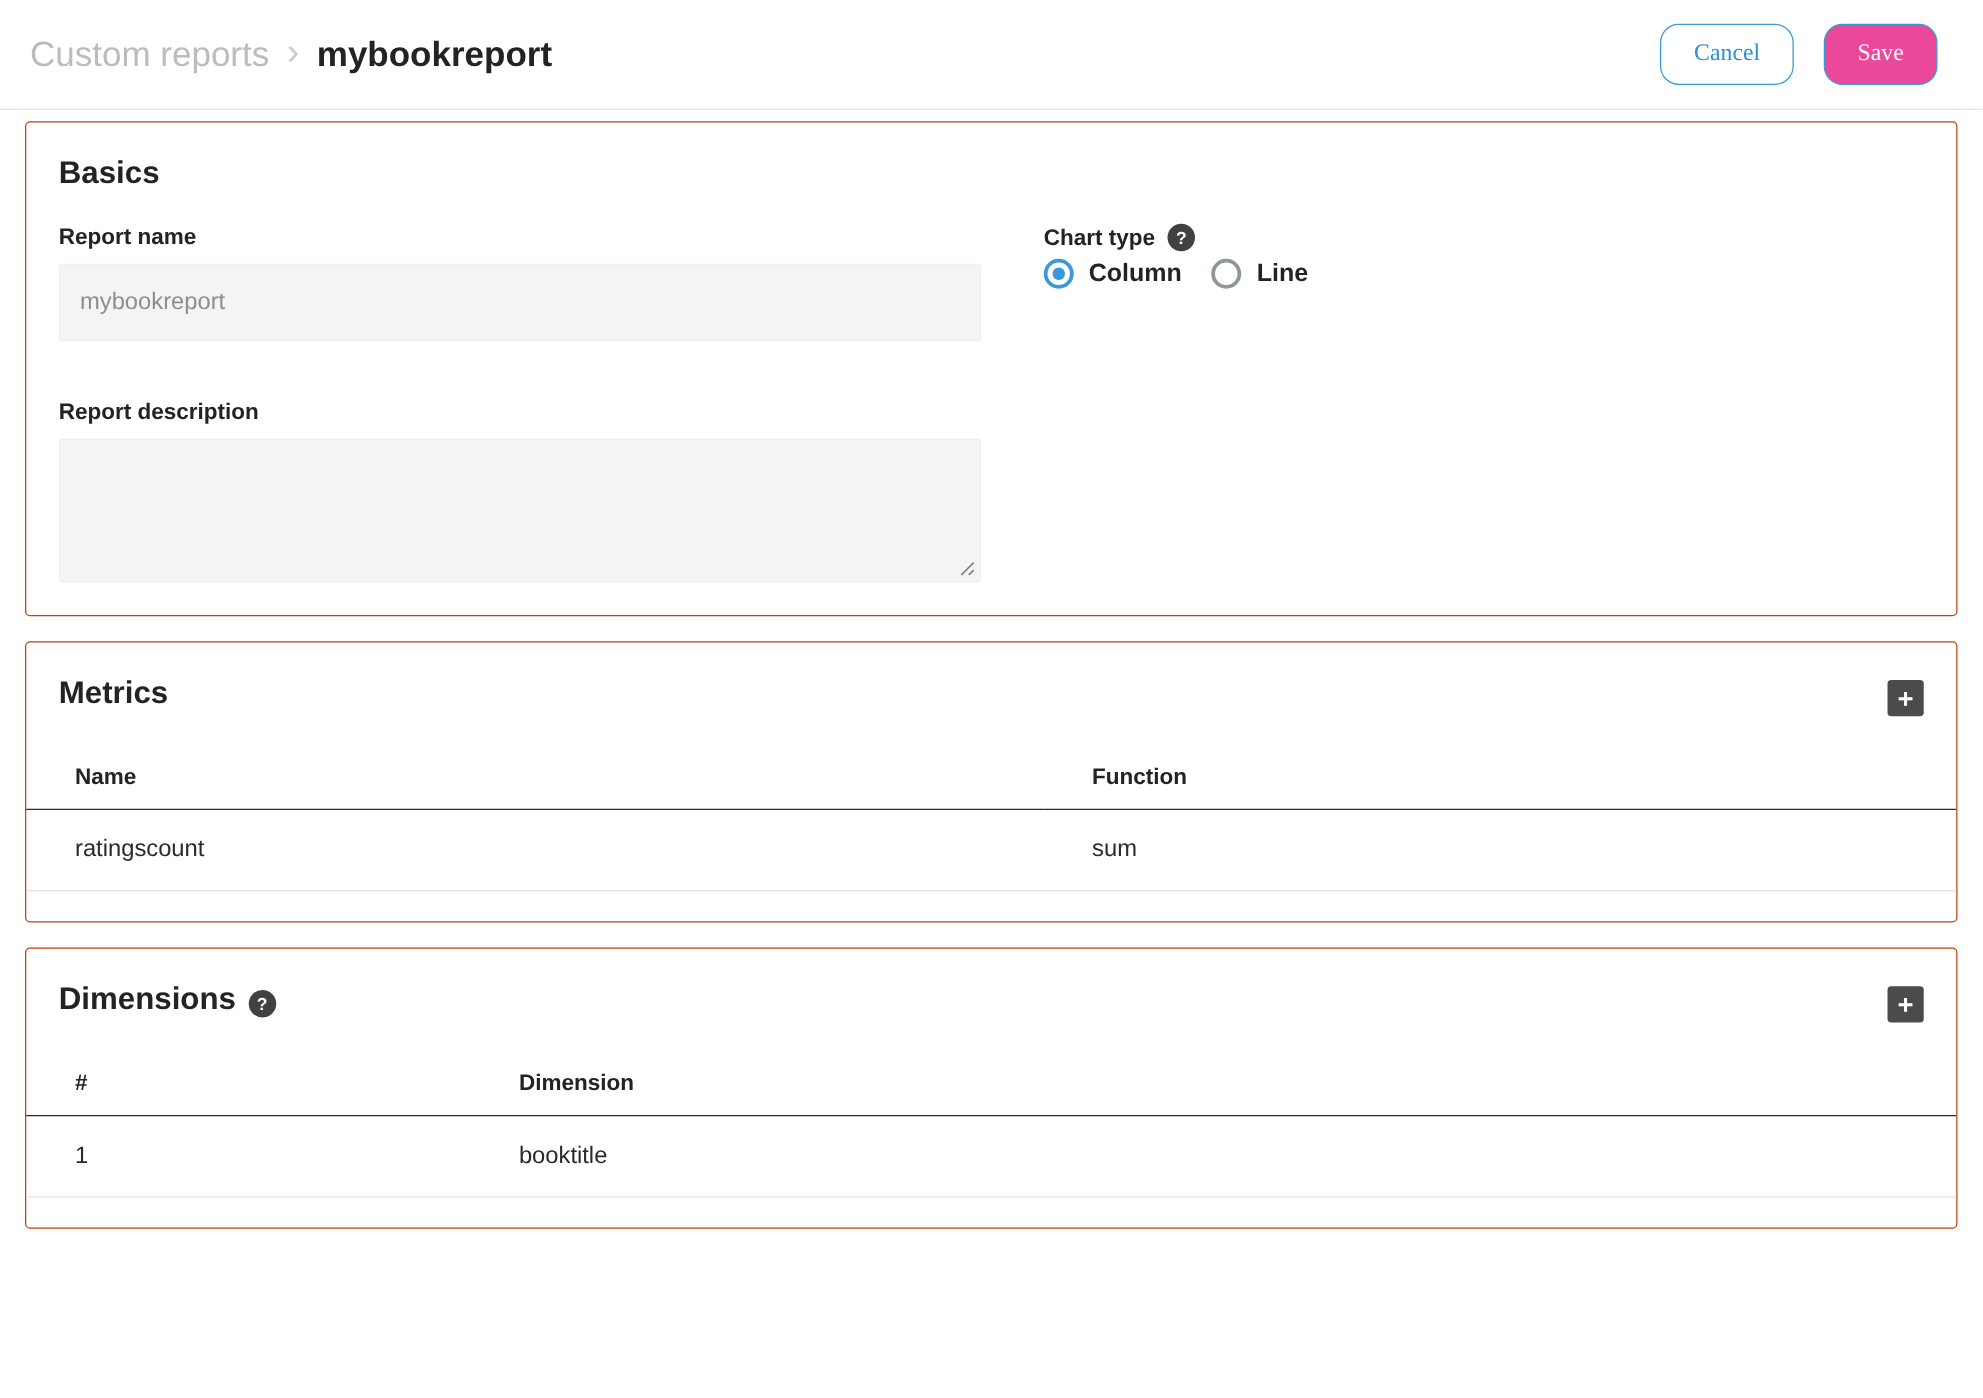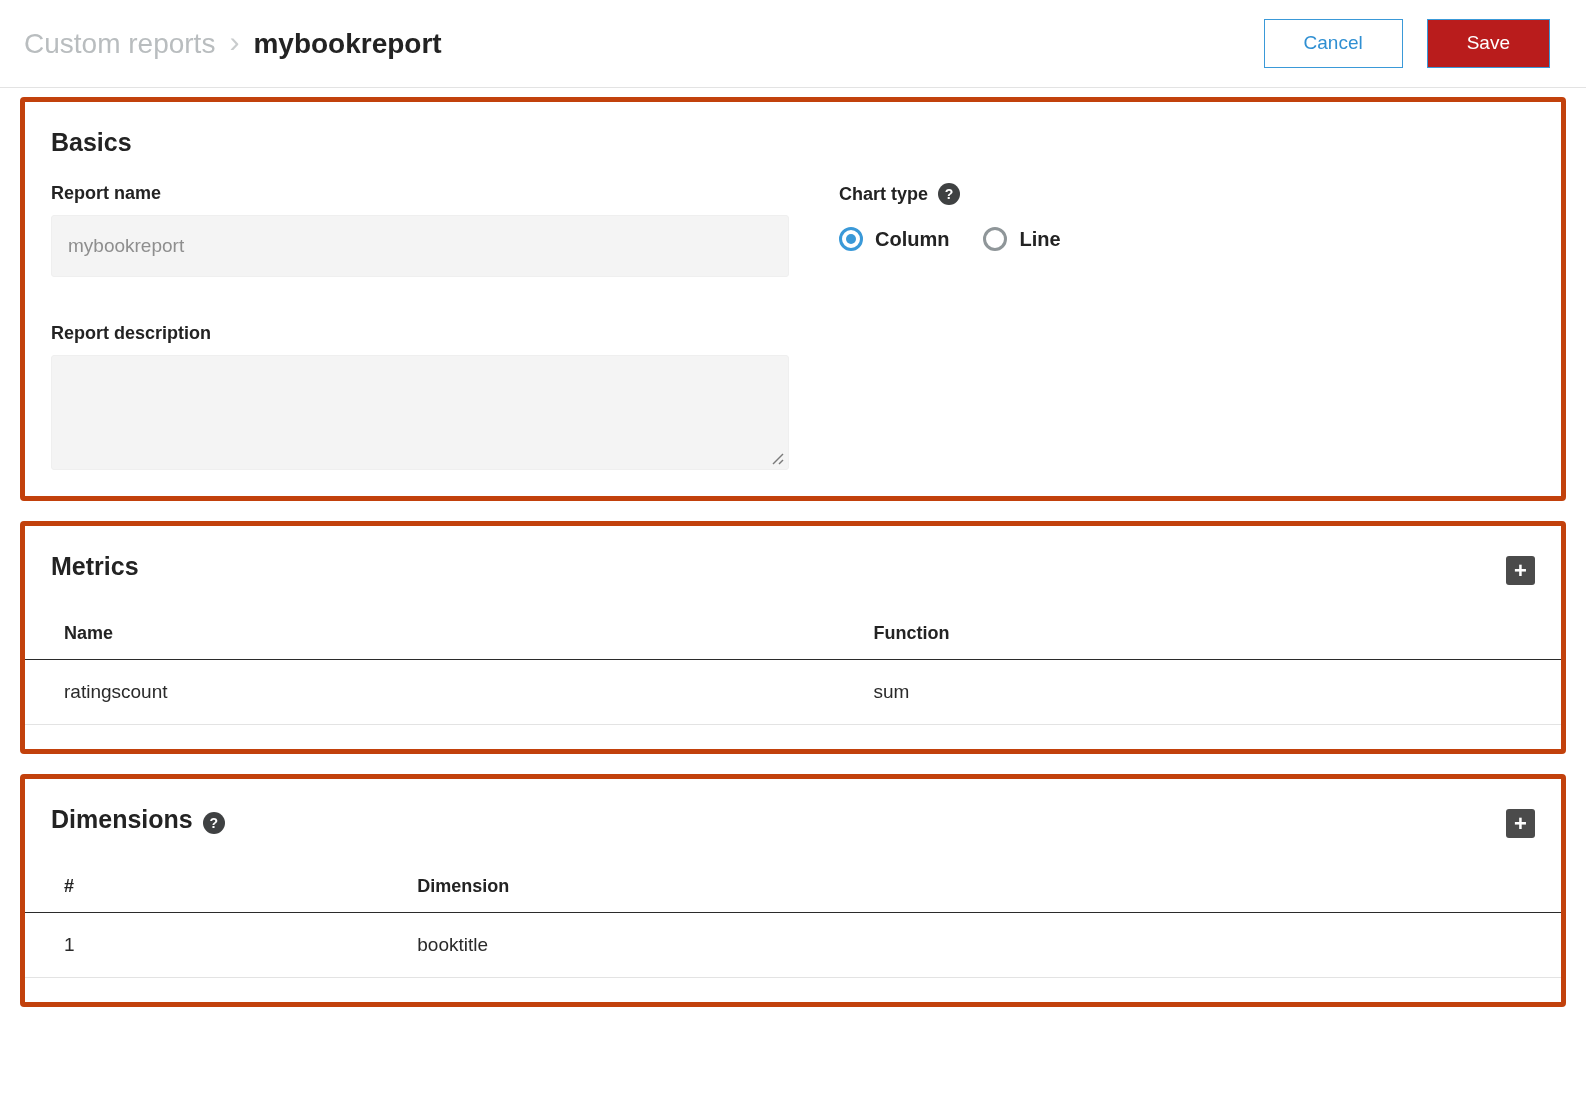--- a/index.html
+++ b/index.html
@@ -14,34 +14,34 @@
     padding: 0 24px 0 24px;
     border-bottom: 1px solid #e3e3e3;
     background: #fff;
   }
   .breadcrumb { display: flex; align-items: center; gap: 14px; font-size: 28px; }
   .breadcrumb .parent { color: #b9bdbf; font-weight: 400; }
   .breadcrumb .sep { color: #c9cccd; font-size: 30px; line-height: 1; padding-bottom: 4px; }
   .breadcrumb .current { color: #232323; font-weight: 700; }
   .topbar-actions { display: flex; align-items: center; gap: 24px; margin-right: 12px; }
   .btn {
-    font-family: Liberation Sans, sans-serif;
-    font-size: 19px;
-    border-radius: 0;
-    padding: 12px 39px;
+    font-family: Liberation Serif, serif;
+    font-size: 19px;
+    border-radius: 15px;
+    padding: 12px 26px;
     cursor: pointer;
     line-height: 1.2;
   }
   .btn-cancel { background: #ffffff; border: 1px solid #3a99d8; color: #2f8fd2; }
-  .btn-save   { background: #b91c1c; border: 1px solid #3a99d8; color: #ffffff; }
+  .btn-save   { background: #ec4899; border: 1px solid #3a99d8; color: #ffffff; }
 
   
   .content { padding: 9px 20px 14px 20px; }
   .card {
-    border: 5px solid #c2410c;
+    border: 1px solid #c2410c;
     border-radius: 4px;
     background: #fff;
     margin-bottom: 20px;
   }
   .card-pad { padding: 26px; }
   .card-title { font-size: 25px; font-weight: 700; color: #232323; }
 
   
   .basics-body { display: flex; margin-top: 26px; }
   .basics-left { width: 738px; flex: none; }
@@ -81,21 +81,21 @@
     border-radius: 50%;
     background: #3f4142;
     color: #ffffff;
     font-size: 14px;
     font-weight: 700;
     display: inline-flex;
     align-items: center;
     justify-content: center;
     flex: none;
   }
-  .radio-group { display: flex; align-items: center; gap: 34px; margin-top: 22px; }
+  .radio-group { display: flex; align-items: center; gap: 24px; margin-top: 6px; }
   .radio-option { display: flex; align-items: center; gap: 12px; cursor: pointer; }
   .radio {
     width: 24px; height: 24px;
     border-radius: 50%;
     border: 3px solid #8f9699;
     background: #fff;
     position: relative;
     flex: none;
   }
   .radio.checked { border-color: #3a99d8; }

